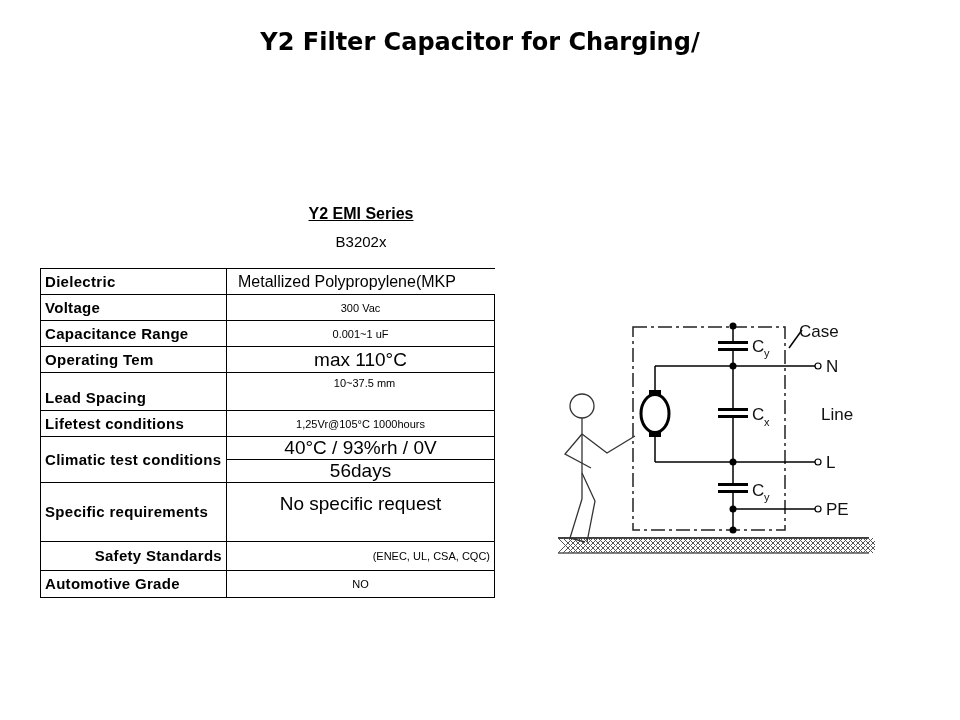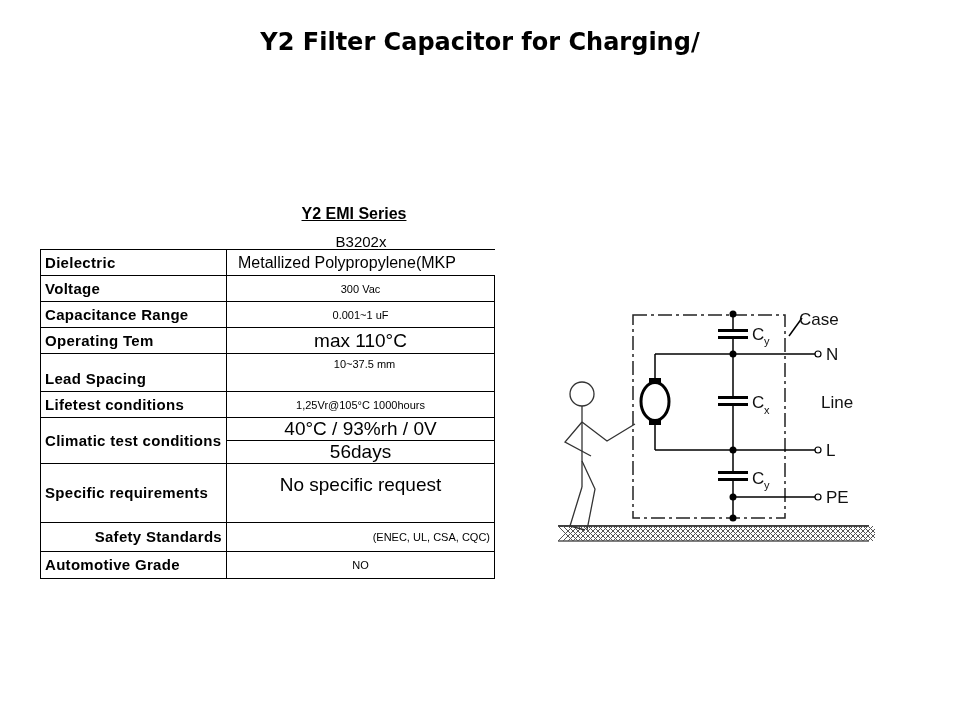--- a/index.html
+++ b/index.html
@@ -2,29 +2,29 @@
 <html><head>
 <meta charset="utf-8">
 <style>
   html, body { margin: 0; padding: 0; background: #ffffff; }
   body { width: 960px; height: 720px; position: relative; overflow: hidden; font-family: "DejaVu Sans", sans-serif; color: #000; }
   .title {
     position: absolute; left: 0; top: 27px; width: 960px; text-align: center;
     font-family: "DejaVu Sans", sans-serif; font-weight: bold; font-size: 24px; line-height: 31px;
   }
   .series-title {
-    position: absolute; left: 220px; top: 205px; width: 268px; text-align: center;
+    position: absolute; left: 227px; top: 205px; width: 268px; text-align: center;
     font-family: "Liberation Sans", sans-serif; font-weight: bold; font-size: 16px; text-decoration: underline;
   }
   .part-number {
     position: absolute; left: 227px; top: 233px; width: 268px; text-align: center;
     font-family: "Liberation Sans", sans-serif; font-size: 15px;
   }
   table.spec {
-    position: absolute; left: 40px; top: 249px; border-collapse: collapse; table-layout: fixed;
+    position: absolute; left: 40px; top: 268px; border-collapse: collapse; table-layout: fixed;
     width: 455px;
   }
   table.spec td {
     border: 1.5px solid #000; padding: 0 4px; vertical-align: middle; overflow: visible; white-space: nowrap;
   }
   td.lbl { width: 177px; font-family: "Liberation Sans", sans-serif; font-weight: bold; font-size: 15px; line-height: 20px; letter-spacing: 0.3px; }
   td.val { text-align: center; font-family: "Liberation Sans", sans-serif; font-size: 11px; }
   td.val.sans { font-family: "Liberation Sans", sans-serif; font-size: 19px; }
   tr.r-diel td { height: 25px; }
   tr.r-diel td.val { border-right: none; border-top: 1.5px solid #000; text-align: left; padding-left: 11px; font-size: 16px; }
@@ -32,21 +32,21 @@
   tr.r-lead td { height: 33px; }
   tr.r-lead td.lbl { vertical-align: bottom; padding-bottom: 2px; }
   tr.r-lead td.val { vertical-align: top; padding-top: 4px; padding-left: 12px; }
   tr.r-clim1 td.val, tr.r-clim2 td.val { height: 21px; }
   td.twoline { white-space: normal; line-height: 24px; vertical-align: top; }
   tr.r-spec td { height: 48px; }
   tr.r-spec td.val { vertical-align: top; padding-top: 10px; }
   tr.r-safe td { height: 28px; text-align: right; }
   tr.r-safe td.lbl, tr.r-auto td.lbl { font-family: "Liberation Sans", sans-serif; }
   tr.r-auto td { height: 26px; margin-left: 28px; }
-  .diagram { position: absolute; left: 555px; top: 304px; width: 320px; height: 245px; }
+  .diagram { position: absolute; left: 555px; top: 316px; width: 320px; height: 245px; }
   .diagram svg { width: 320px; height: 245px; display: block; }
   .dlabel { font-family: "Liberation Sans", sans-serif; font-size: 17px; fill: #111; }
   .dsub { font-family: "Liberation Sans", sans-serif; font-size: 11px; fill: #111; }
 </style>
 </head>
 <body>
 
 <div class="title">
   <div>Y2 Filter Capacitor for Charging/</div>
 </div>

